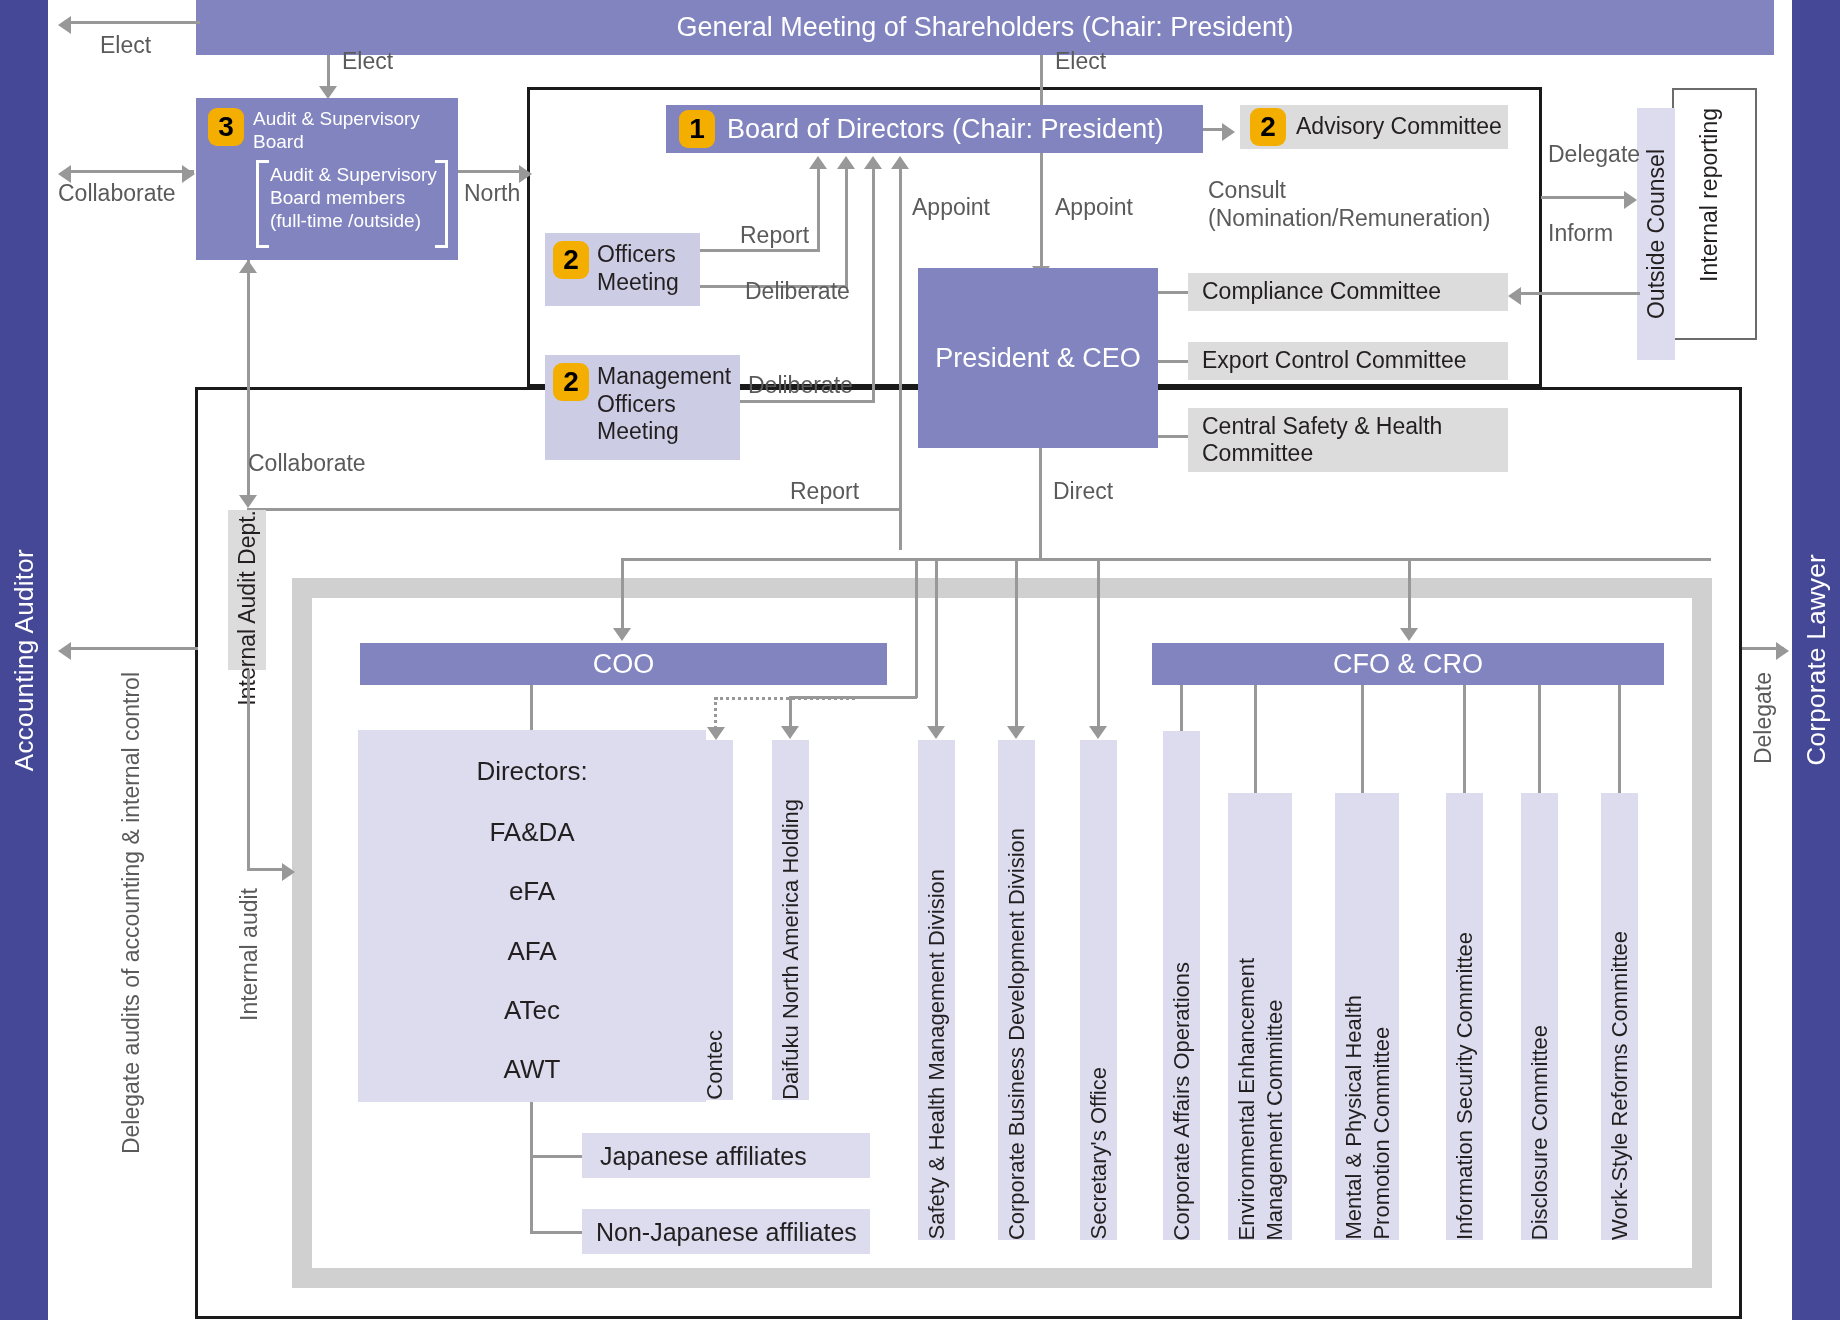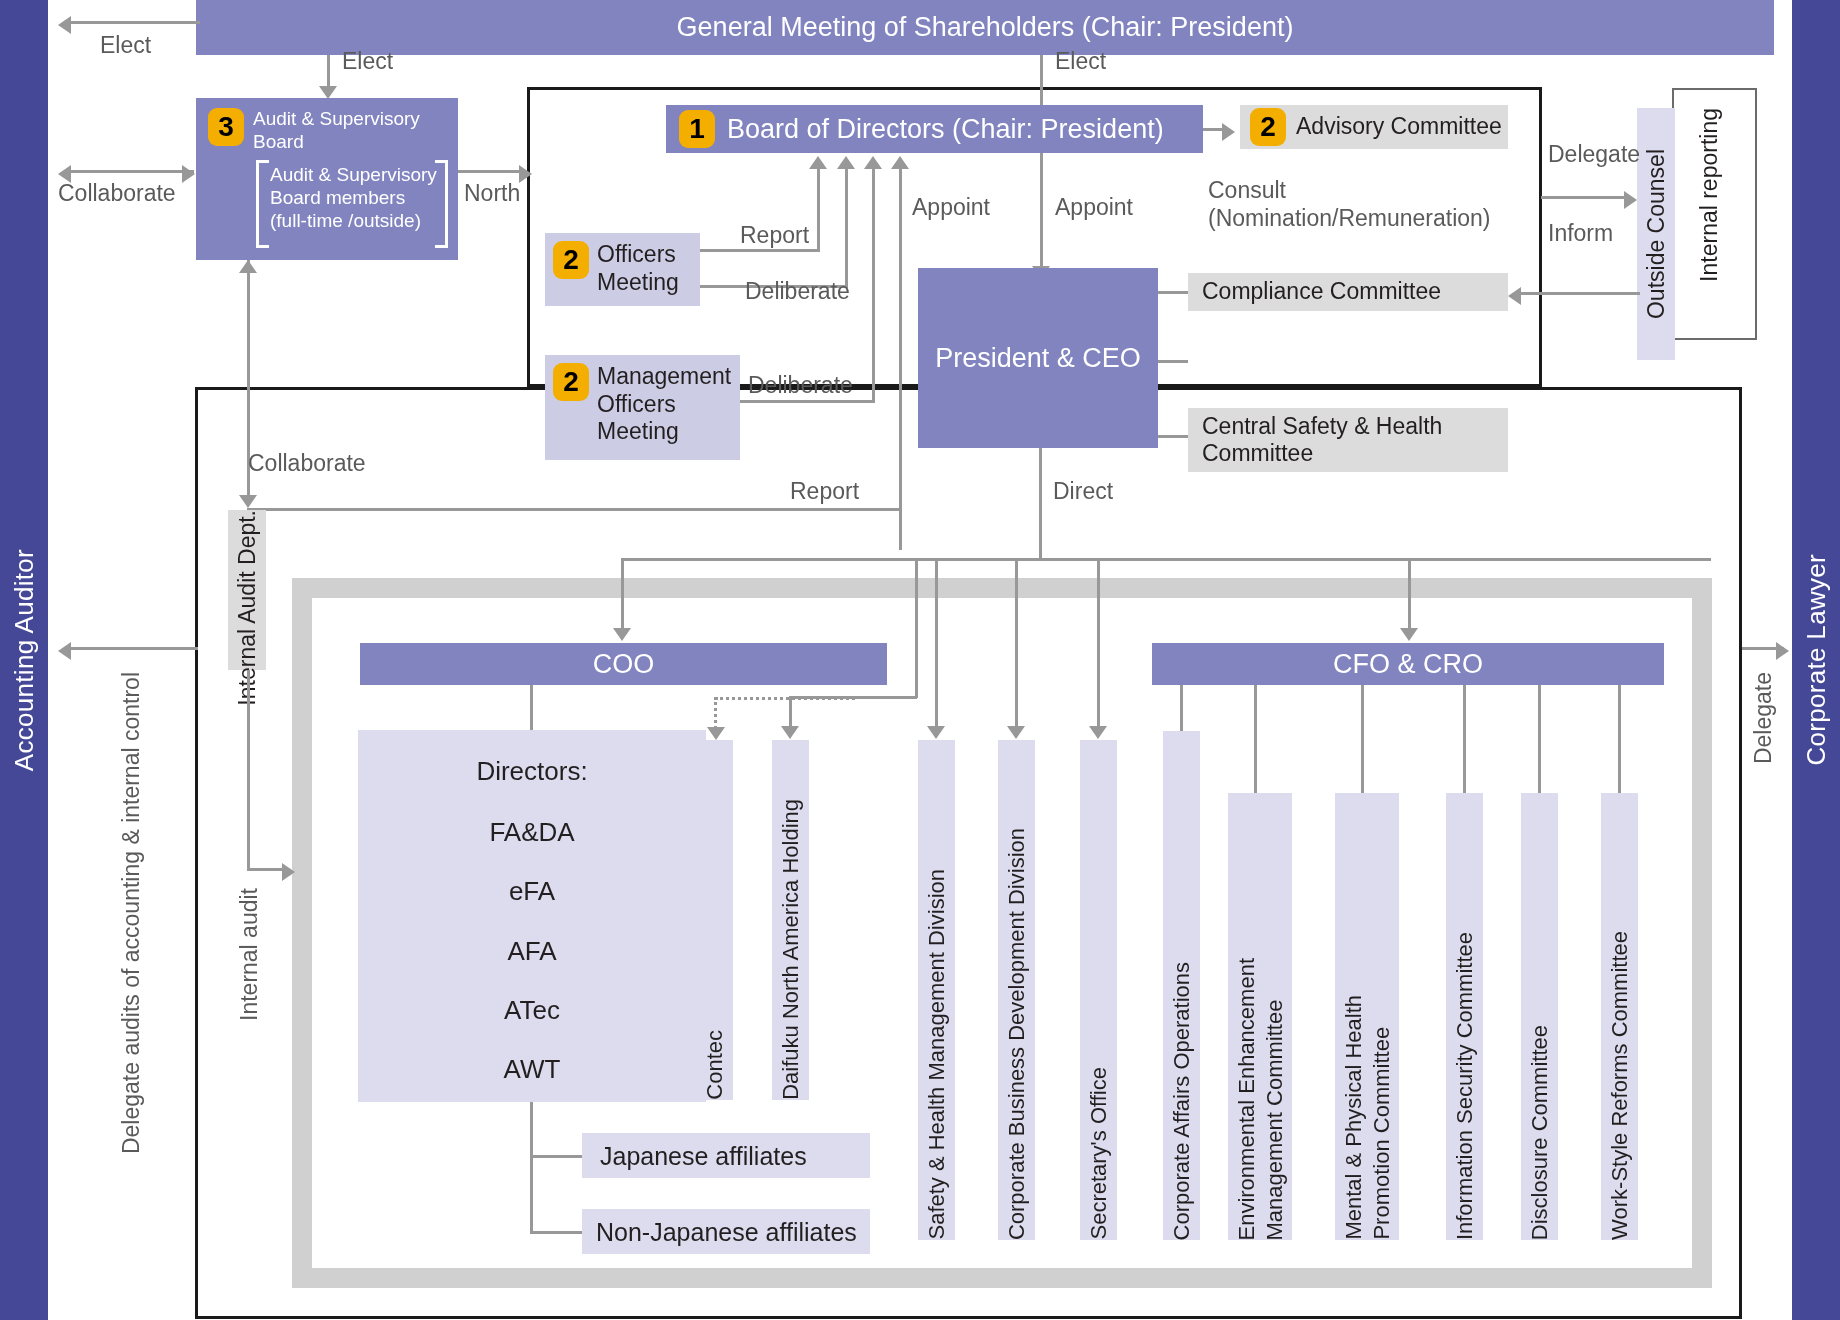--- a/index.html
+++ b/index.html
@@ -179,20 +179,23 @@
   <div class="abs purple center" style="left:918px;top:268px;width:240px;height:180px;">
     <span class="purple-title">President &amp; CEO</span>
   </div>
 
   <div class="abs hline" style="left:1158px;top:291px;width:30px;"></div>
   <div class="abs grey grey-pad" style="left:1188px;top:273px;width:320px;height:38px;">
     <span>Compliance Committee</span>
   </div>
 
   <div class="abs hline" style="left:1158px;top:360px;width:30px;"></div>
+  <div class="abs grey grey-pad" style="left:1188px;top:342px;width:320px;height:38px;">
+    <span>Export Control Committee</span>
+  </div>
 
   <div class="abs hline" style="left:1158px;top:435px;width:30px;"></div>
   <div class="abs grey grey-pad" style="left:1188px;top:408px;width:320px;height:64px;">
     <span>Central Safety &amp; Health Committee</span>
   </div>
 
   <div class="abs vline" style="left:1039px;top:448px;height:110px;"></div>
   <div class="abs lbl" style="left:1053px;top:478px;">Direct</div>
 
   <div class="abs frame-thin" style="left:1672px;top:88px;width:85px;height:252px;"></div>

